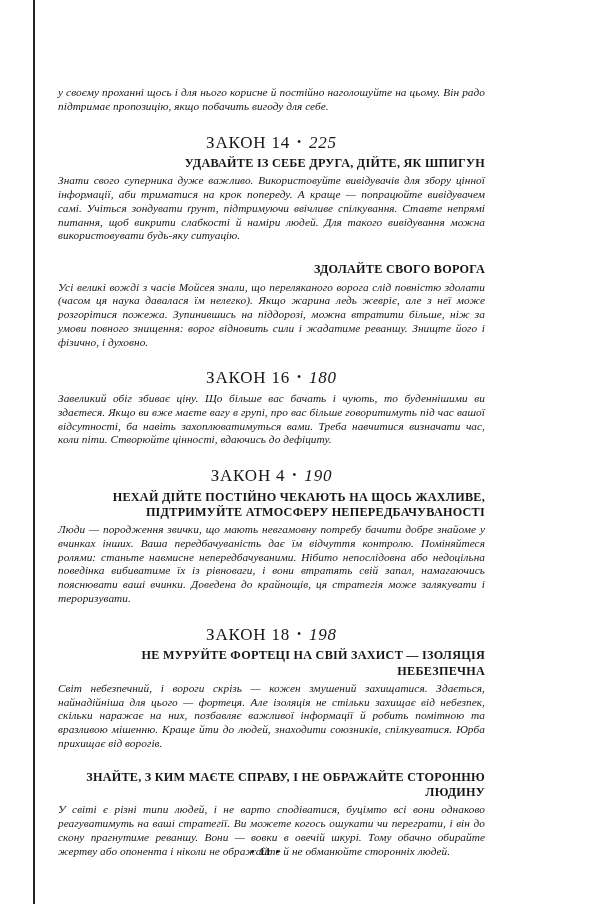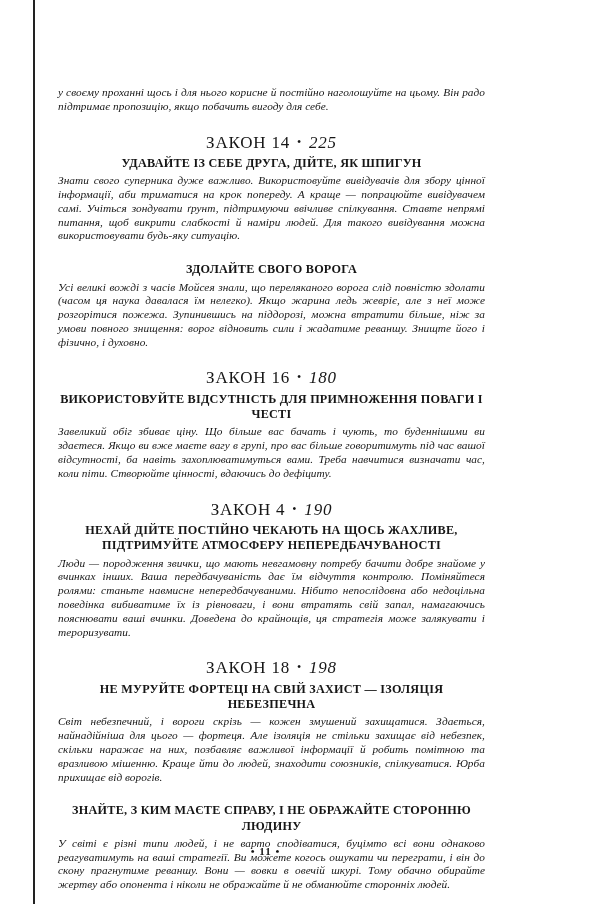--- a/index.html
+++ b/index.html
@@ -53,21 +53,21 @@
     font-size: 12px;
     padding: 0 7px;
     vertical-align: 2px;
   }
   .law-heading .pageref {
     font-style: italic;
   }
   .law-title {
     font-size: 12.2px;
     font-weight: bold;
-    text-align: center;
+    text-align: right;
     letter-spacing: 0.25px;
     margin: 0 0 3px 0;
     line-height: 1.25;
   }
   .page-number {
     position: absolute;
     left: 0;
     right: 8px;
     top: 845px;
     text-align: center;
@@ -92,21 +92,20 @@
       <p class="body-text">Знати свого суперника дуже важливо. Використовуйте вивідувачів для збору цінної інформації, аби триматися на крок попереду. А краще — попрацюйте вивідувачем самі. Учіться зондувати ґрунт, підтримуючи ввічливе спілкування. Ставте непрямі питання, щоб викрити слабкості й наміри людей. Для такого вивідування можна використовувати будь-яку ситуацію.</p>
     </section>
 
     <section class="law">
       <h3 class="law-title">ЗДОЛАЙТЕ СВОГО ВОРОГА</h3>
       <p class="body-text">Усі великі вожді з часів Мойсея знали, що переляканого ворога слід повністю здолати (часом ця наука давалася їм нелегко). Якщо жарина ледь жевріє, але з неї може розгорітися пожежа. Зупинившись на піддорозі, можна втратити більше, ніж за умови повного знищення: ворог відновить сили і жадатиме реваншу. Знищте його і фізично, і духовно.</p>
     </section>
 
     <section class="law">
       <h2 class="law-heading"><span>ЗАКОН 16</span><span class="bullet">•</span><span class="pageref">180</span></h2>
-      <h3 class="law-title">ВИКОРИСТОВУЙТЕ ВІДСУТНІСТЬ ДЛЯ ПРИМНОЖЕННЯ ПОВАГИ І ЧЕСТІ</h3>
       <p class="body-text">Завеликий обіг збиває ціну. Що більше вас бачать і чують, то буденнішими ви здаєтеся. Якщо ви вже маєте вагу в групі, про вас більше говоритимуть під час вашої відсутності, ба навіть захоплюватимуться вами. Треба навчитися визначати час, коли піти. Створюйте цінності, вдаючись до дефіциту.</p>
     </section>
 
     <section class="law">
       <h2 class="law-heading"><span>ЗАКОН 4</span><span class="bullet">•</span><span class="pageref">190</span></h2>
       <h3 class="law-title">НЕХАЙ ДІЙТЕ ПОСТІЙНО ЧЕКАЮТЬ НА ЩОСЬ ЖАХЛИВЕ, ПІДТРИМУЙТЕ АТМОСФЕРУ НЕПЕРЕДБАЧУВАНОСТІ</h3>
       <p class="body-text">Люди — породження звички, що мають невгамовну потребу бачити добре знайоме у вчинках інших. Ваша передбачуваність дає їм відчуття контролю. Поміняйтеся ролями: станьте навмисне непередбачуваними. Нібито непослідовна або недоцільна поведінка вибиватиме їх із рівноваги, і вони втратять свій запал, намагаючись пояснювати ваші вчинки. Доведена до крайнощів, ця стратегія може залякувати і тероризувати.</p>
     </section>
 
     <section class="law">

